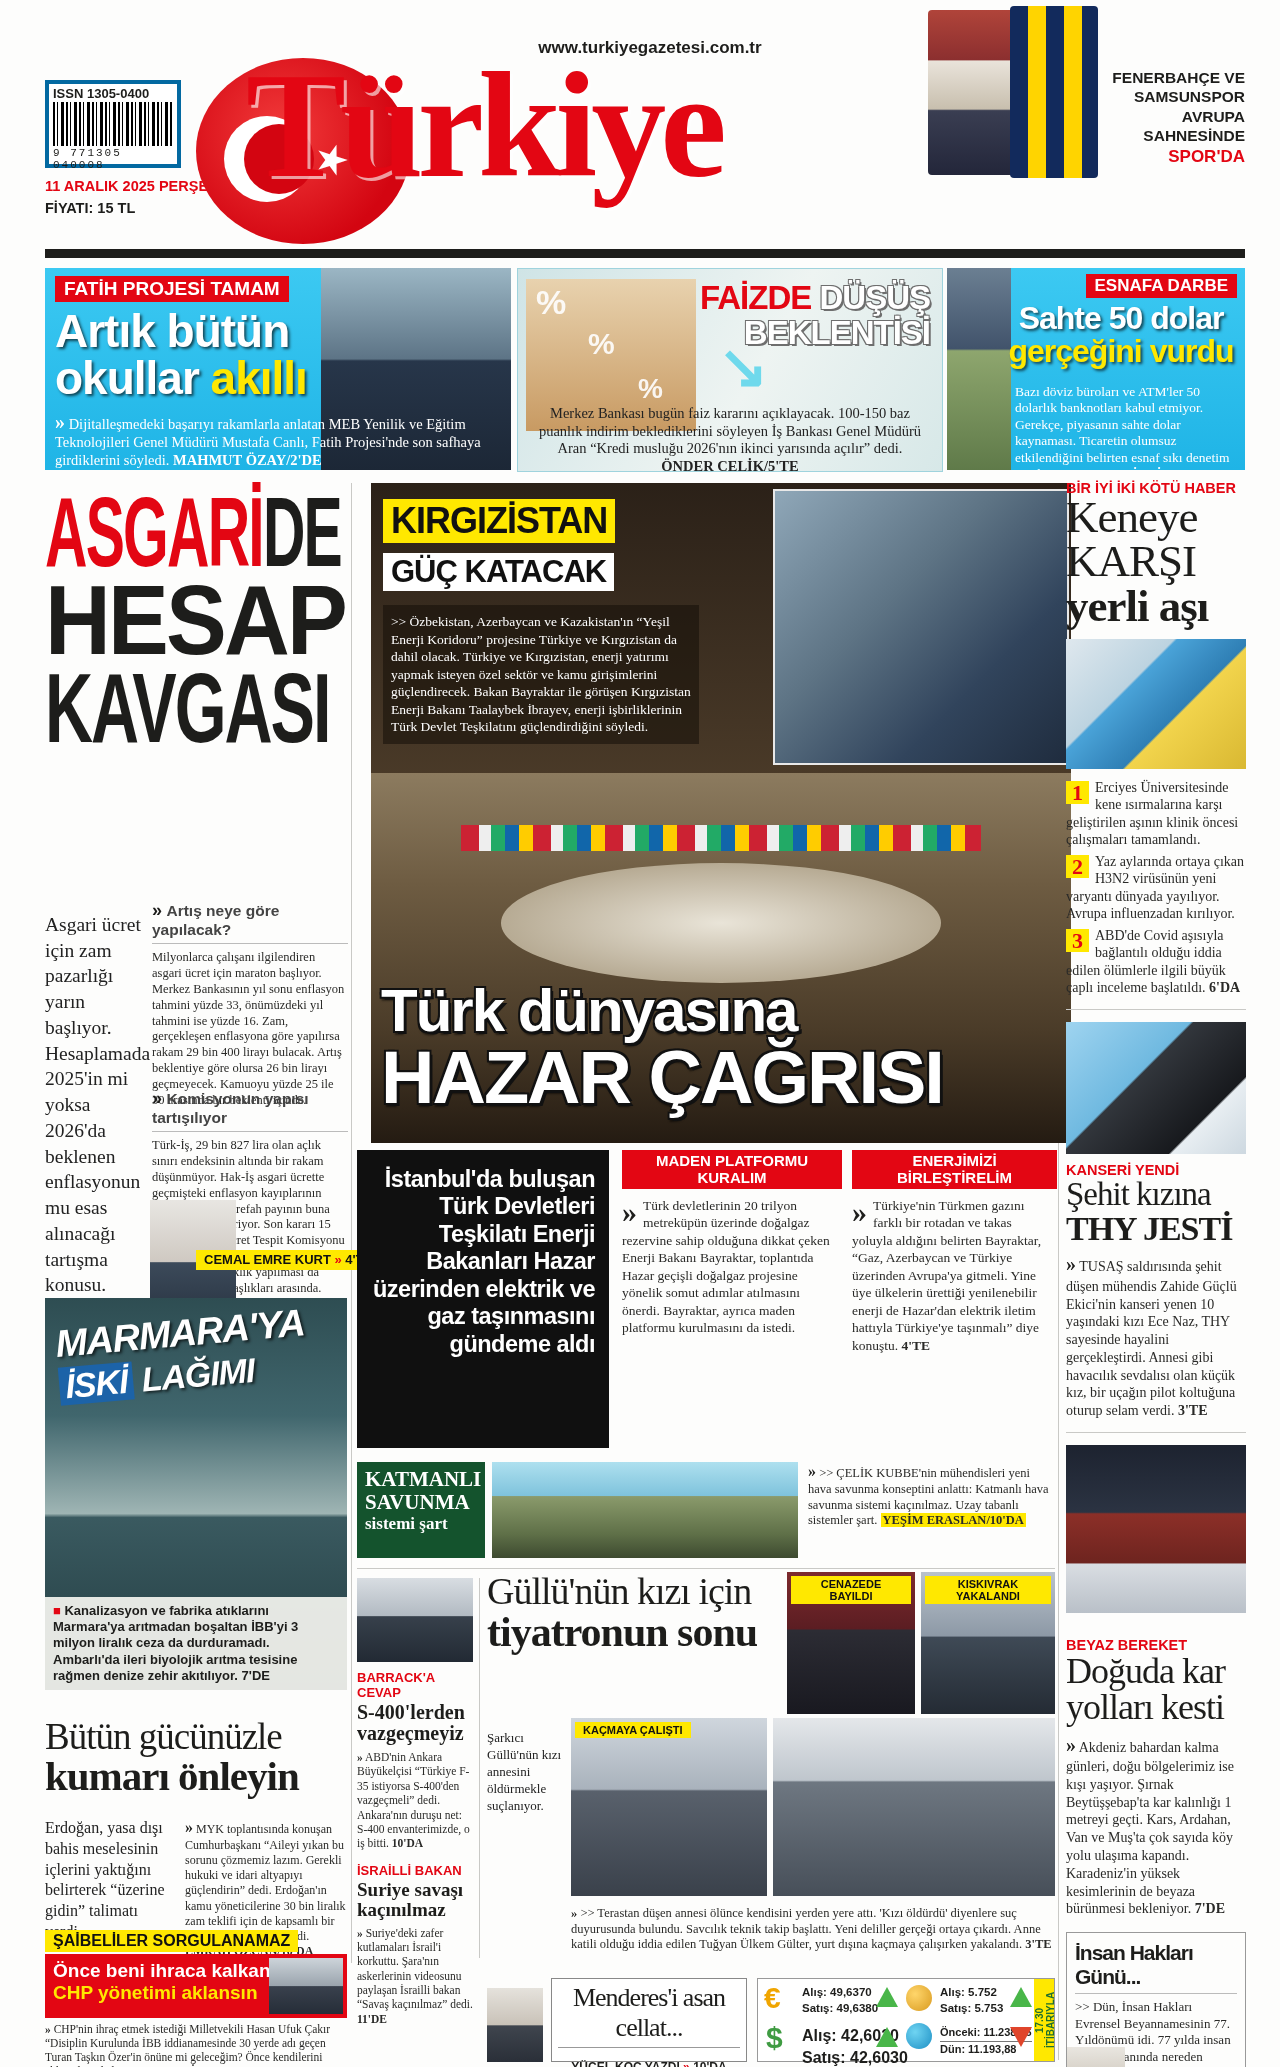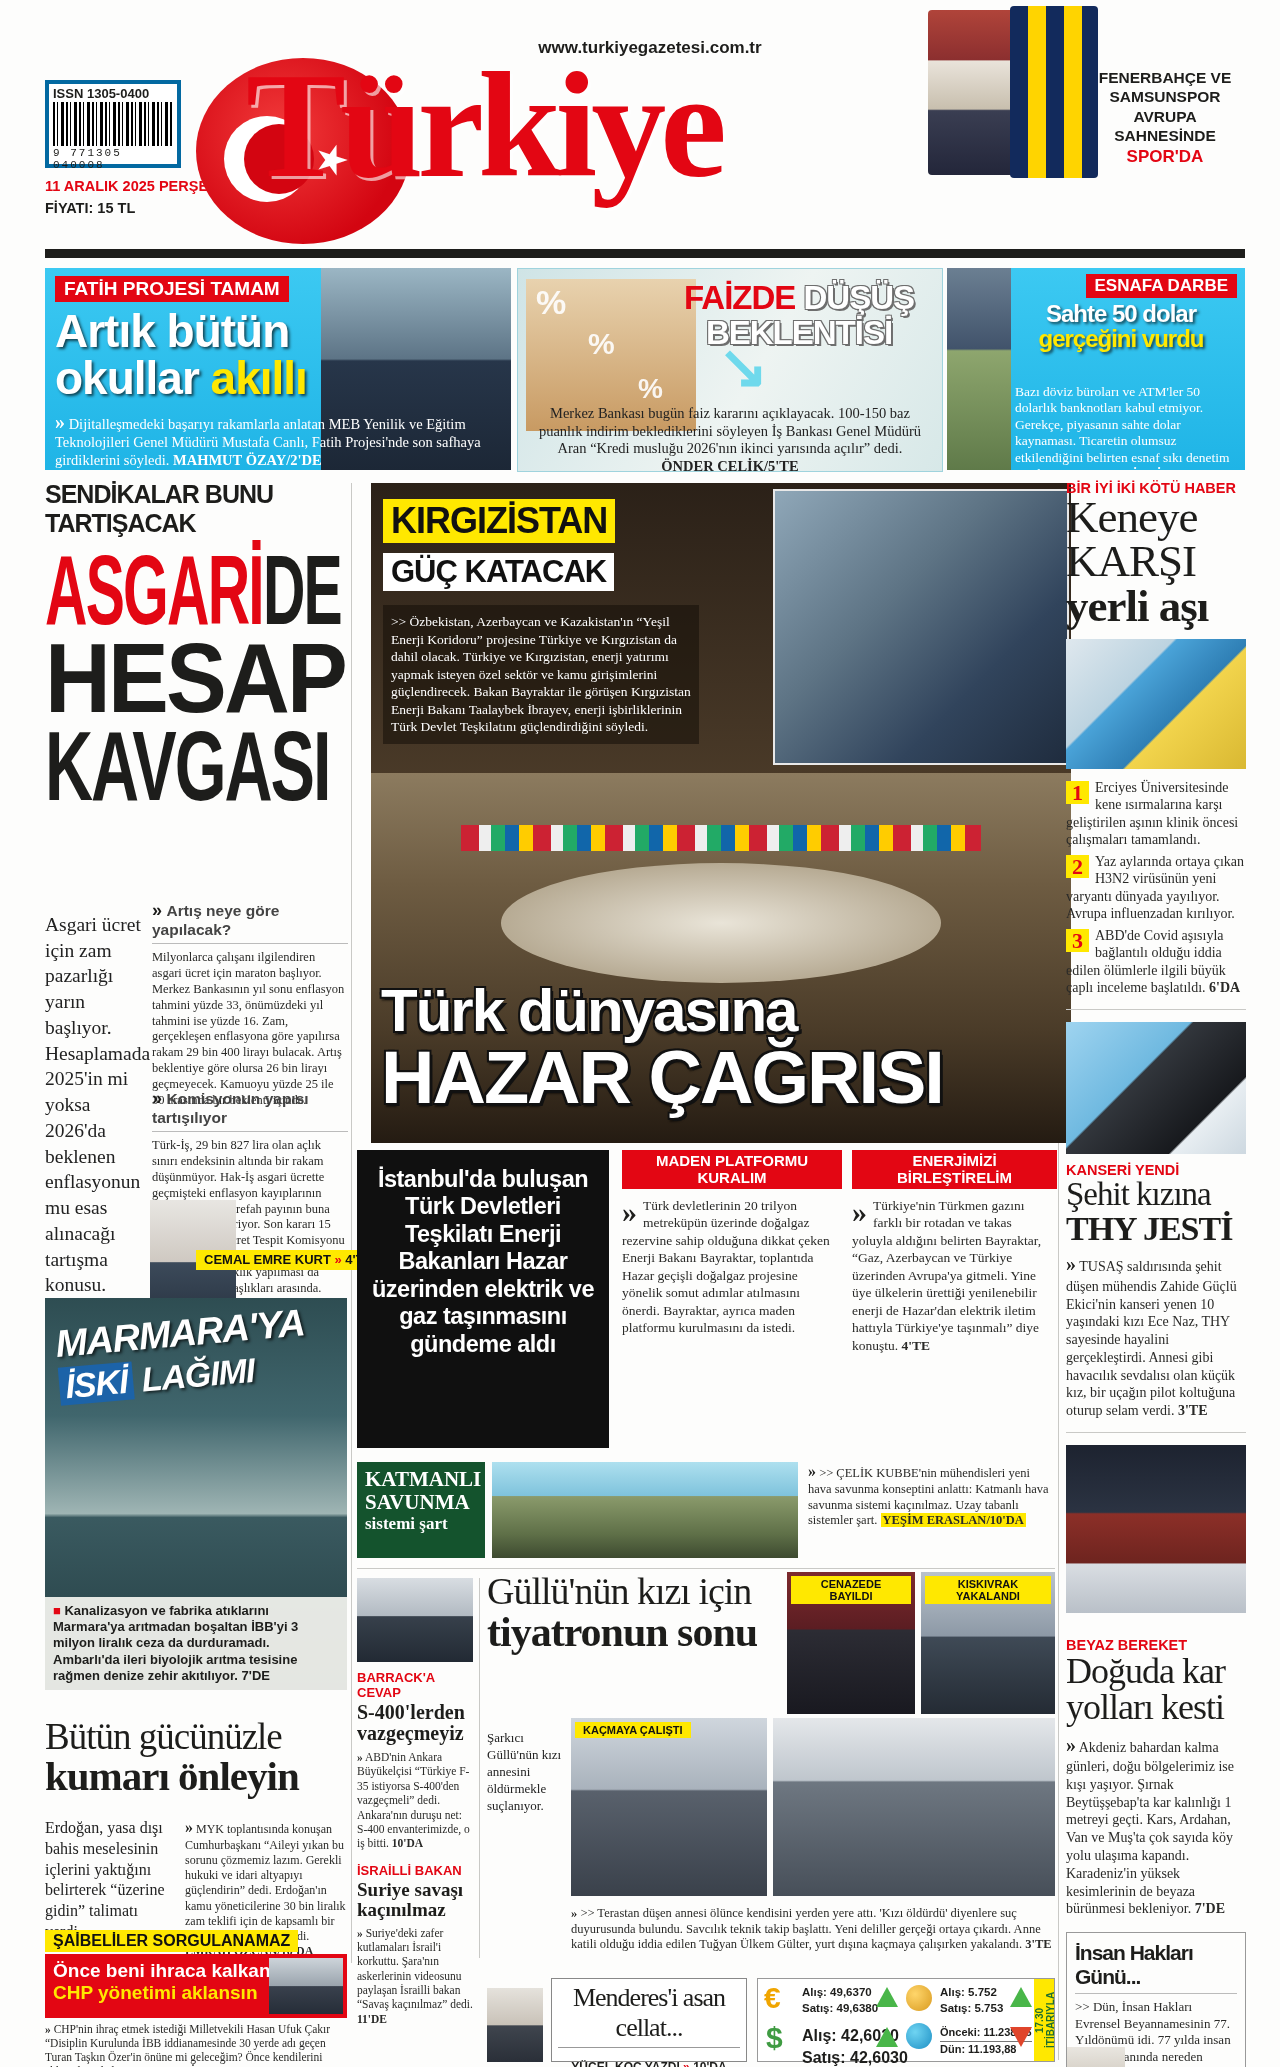--- a/index.html
+++ b/index.html
@@ -8,21 +8,21 @@
     font-family:"Liberation Sans",sans-serif;color:#1d1d1b;overflow:hidden;
   }
   .abs{position:absolute}
   .serif{font-family:"Liberation Serif",serif}
   .mono{font-family:"Liberation Mono",monospace}
   .b{font-weight:bold}
   .red{color:#e30613}
   .wt{color:#fff}
   .yel{color:#ffe800}
   .ctr{text-align:center}
-  .rgt{text-align:center}
+  .rgt{text-align:right}
   .tag-red{background:#e30613;color:#fff;font-weight:800;display:inline-block;padding:2px 9px;line-height:1.15}
   .tag-yel{background:#ffe800;color:#111;font-weight:800;display:inline-block;padding:2px 8px;line-height:1.1}
   .tag-wht{background:#fff;color:#111;font-weight:800;display:inline-block;padding:2px 8px;line-height:1.1}
   .kicker{color:#e30613;font-weight:800}
   .rule{background:#c9c9c6}
   .shadow-txt{text-shadow:2px 2px 3px rgba(0,0,0,.65)}
   .outline-blk{text-shadow:3px 3px 0 #111,-2px -2px 0 #111,2px -2px 0 #111,-2px 2px 0 #111,0 4px 2px rgba(0,0,0,.5)}
   .outline-gry{text-shadow:2px 2px 0 #6e6e6e,-1px -1px 0 #6e6e6e,1px -1px 0 #6e6e6e,-1px 1px 0 #6e6e6e}
   .cond{font-weight:800;letter-spacing:-3px;white-space:nowrap;transform-origin:0 0;line-height:.9}
   .chev{color:#e30613;font-weight:800}
@@ -96,35 +96,34 @@
   </div>
   <div class="abs serif ctr" style="left:12px;top:136px;width:400px;font-size:14.5px;line-height:1.22;color:#222">
     <span>Merkez Bankası bugün faiz kararını açıklayacak. 100-150 baz puanlık indirim beklediklerini söyleyen İş Bankası Genel Müdürü Aran “Kredi musluğu 2026'nın ikinci yarısında açılır” dedi.</span>
     <span class="b">ÖNDER ÇELİK/5'TE</span>
   </div>
 </div>
 
 <div class="abs" style="left:947px;top:268px;width:298px;height:202px;background:linear-gradient(180deg,#3cc9f2,#1fb4e6);overflow:hidden">
   <div class="abs" style="left:0;top:0;width:64px;height:202px;background:linear-gradient(180deg,#6b7f92 0%,#41536b 40%,#8ea66e 41%,#5f7a49 100%)"></div>
   <div class="abs tag-red" style="right:8px;top:6px;font-size:17px">ESNAFA DARBE</div>
-  <div class="abs ctr" style="left:54px;top:34px;width:240px;font-weight:800;font-size:24px;line-height:1.04;letter-spacing:-1px">
+  <div class="abs ctr" style="left:54px;top:34px;width:240px;font-weight:800;font-size:32px;line-height:1.04;letter-spacing:-1px">
     <div class="wt shadow-txt">Sahte 50 dolar</div>
     <div class="yel shadow-txt">gerçeğini vurdu</div>
   </div>
   <div class="abs wt serif" style="left:68px;top:116px;width:222px;font-size:13.5px;line-height:1.22">
     <span>Bazı döviz büroları ve ATM'ler 50 dolarlık banknotları kabul etmiyor. Gerekçe, piyasanın sahte dolar kaynaması. Ticaretin olumsuz etkilendiğini belirten esnaf sıkı denetim istedi.</span>
     <span class="b">KAAN ZENGİNLİ/5'TE</span>
   </div>
 </div>
 
 <div class="abs rule" style="left:351px;top:483px;width:1px;height:1480px"></div>
 <div class="abs rule" style="left:1058px;top:483px;width:1px;height:1577px"></div>
 
 <div class="abs" style="left:45px;top:480px;width:302px;height:800px">
-  <div class="b" style="font-size:25px;letter-spacing:-1px">SENDİKALAR BUNU TARTIŞACAK</div>
   <div class="cond" style="font-size:98px;margin-top:8px;transform:scaleX(.60)"><span class="red">ASGARİ</span><span>DE</span></div>
   <div class="cond" style="font-size:98px;transform:scaleX(.93)">HESAP</div>
   <div class="cond" style="font-size:98px;transform:scaleX(.68)">KAVGASI</div>
 </div>
 <div class="abs serif" style="left:45px;top:912px;width:97px;font-size:19.5px;line-height:1.32;color:#222">Asgari ücret için zam pazarlığı yarın başlıyor. Hesaplamada 2025'in mi yoksa 2026'da beklenen enflasyonun mu esas alınacağı tartışma konusu.</div>
 <div class="abs" style="left:152px;top:900px;width:196px">
   <div style="border-bottom:1px solid #bbb;padding-bottom:4px"><span class="chev-dark" style="font-size:18px">»</span> <span class="b" style="font-size:15.5px;color:#444">Artış neye göre yapılacak?</span></div>
   <div class="body-txt" style="font-size:12.5px;line-height:1.27;margin-top:6px">Milyonlarca çalışanı ilgilendiren asgari ücret için maraton başlıyor. Merkez Bankasının yıl sonu enflasyon tahmini yüzde 33, önümüzdeki yıl tahmini ise yüzde 16. Zam, gerçekleşen enflasyona göre yapılırsa rakam 29 bin 400 lirayı bulacak. Artış beklentiye göre olursa 26 bin lirayı geçmeyecek. Kamuoyu yüzde 25 ile 30 arasında bir beklenti içinde.</div>
 </div>
 <div class="abs" style="left:152px;top:1088px;width:196px">

